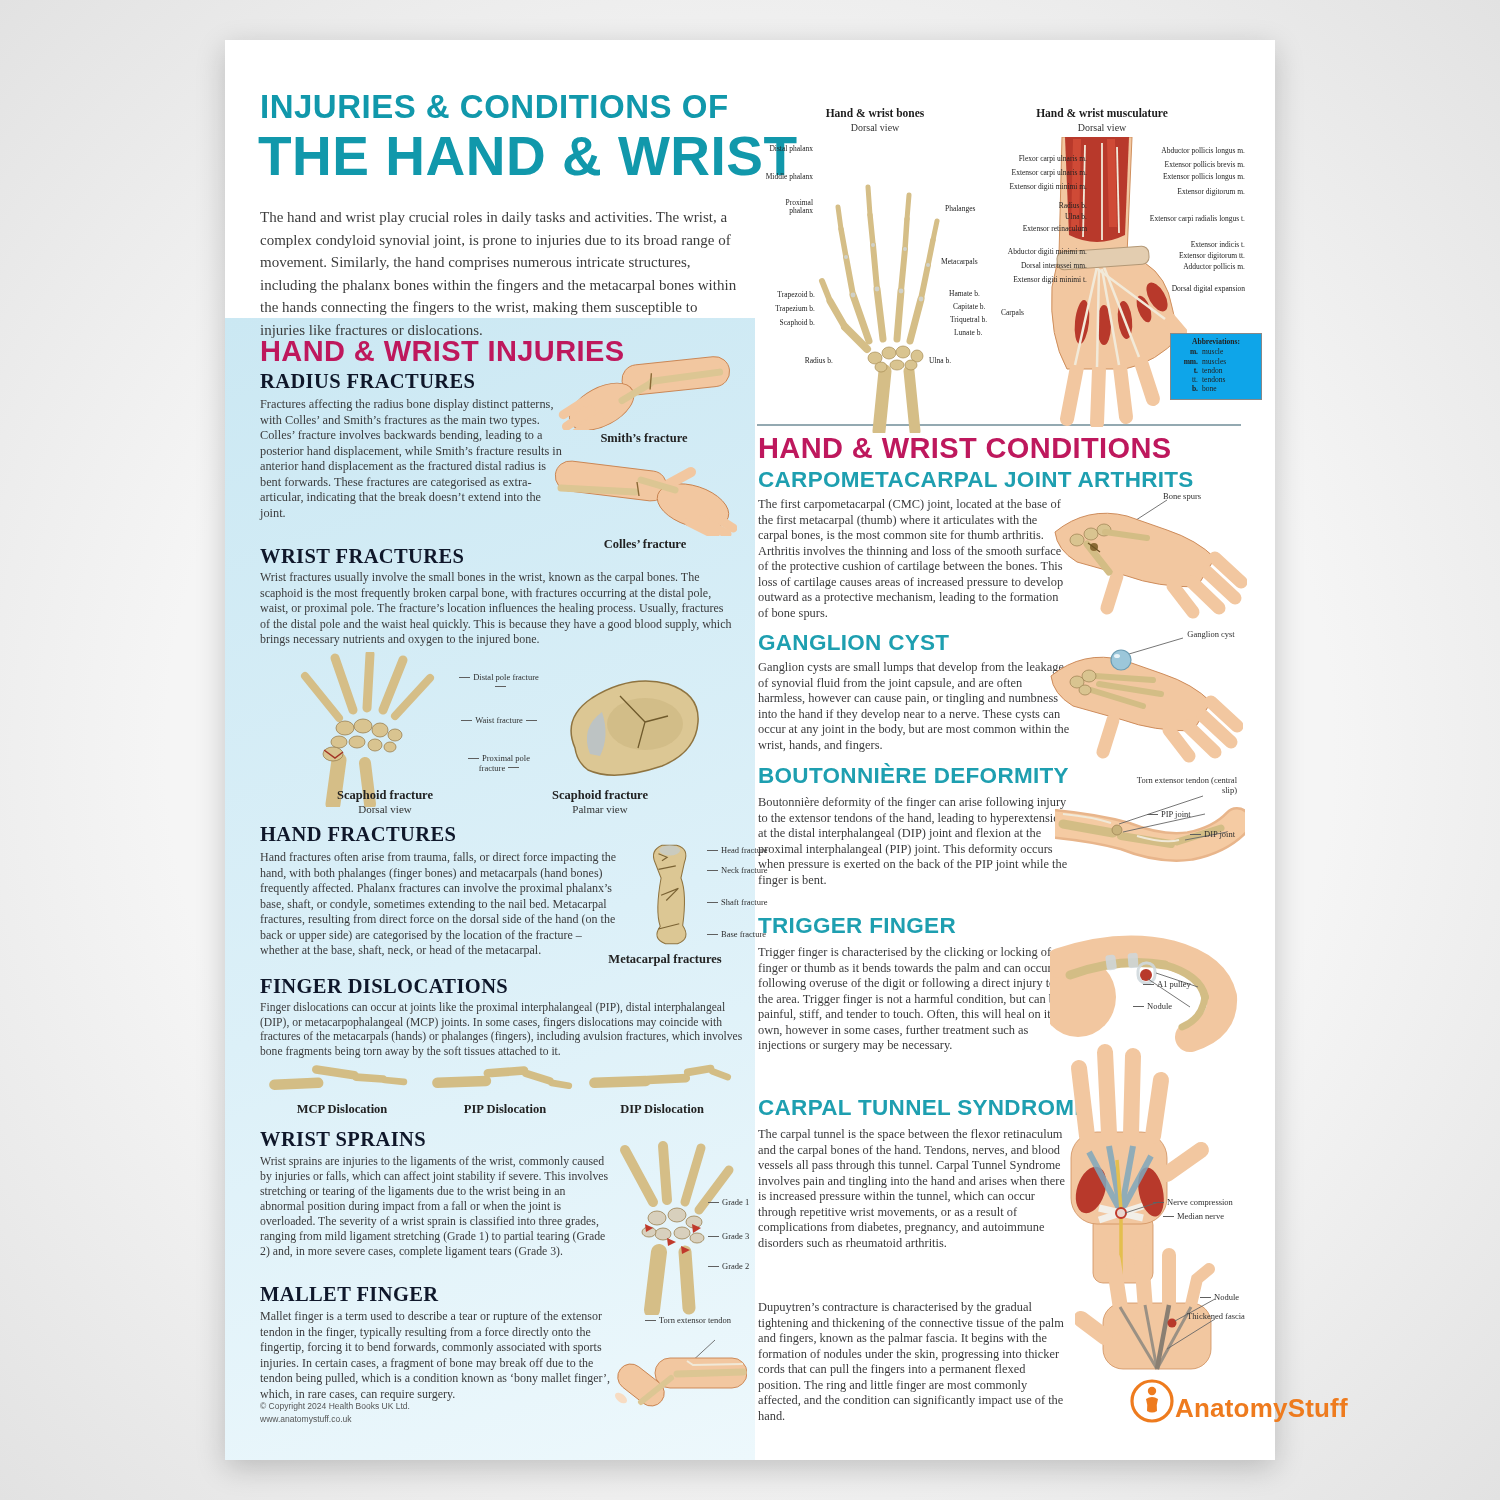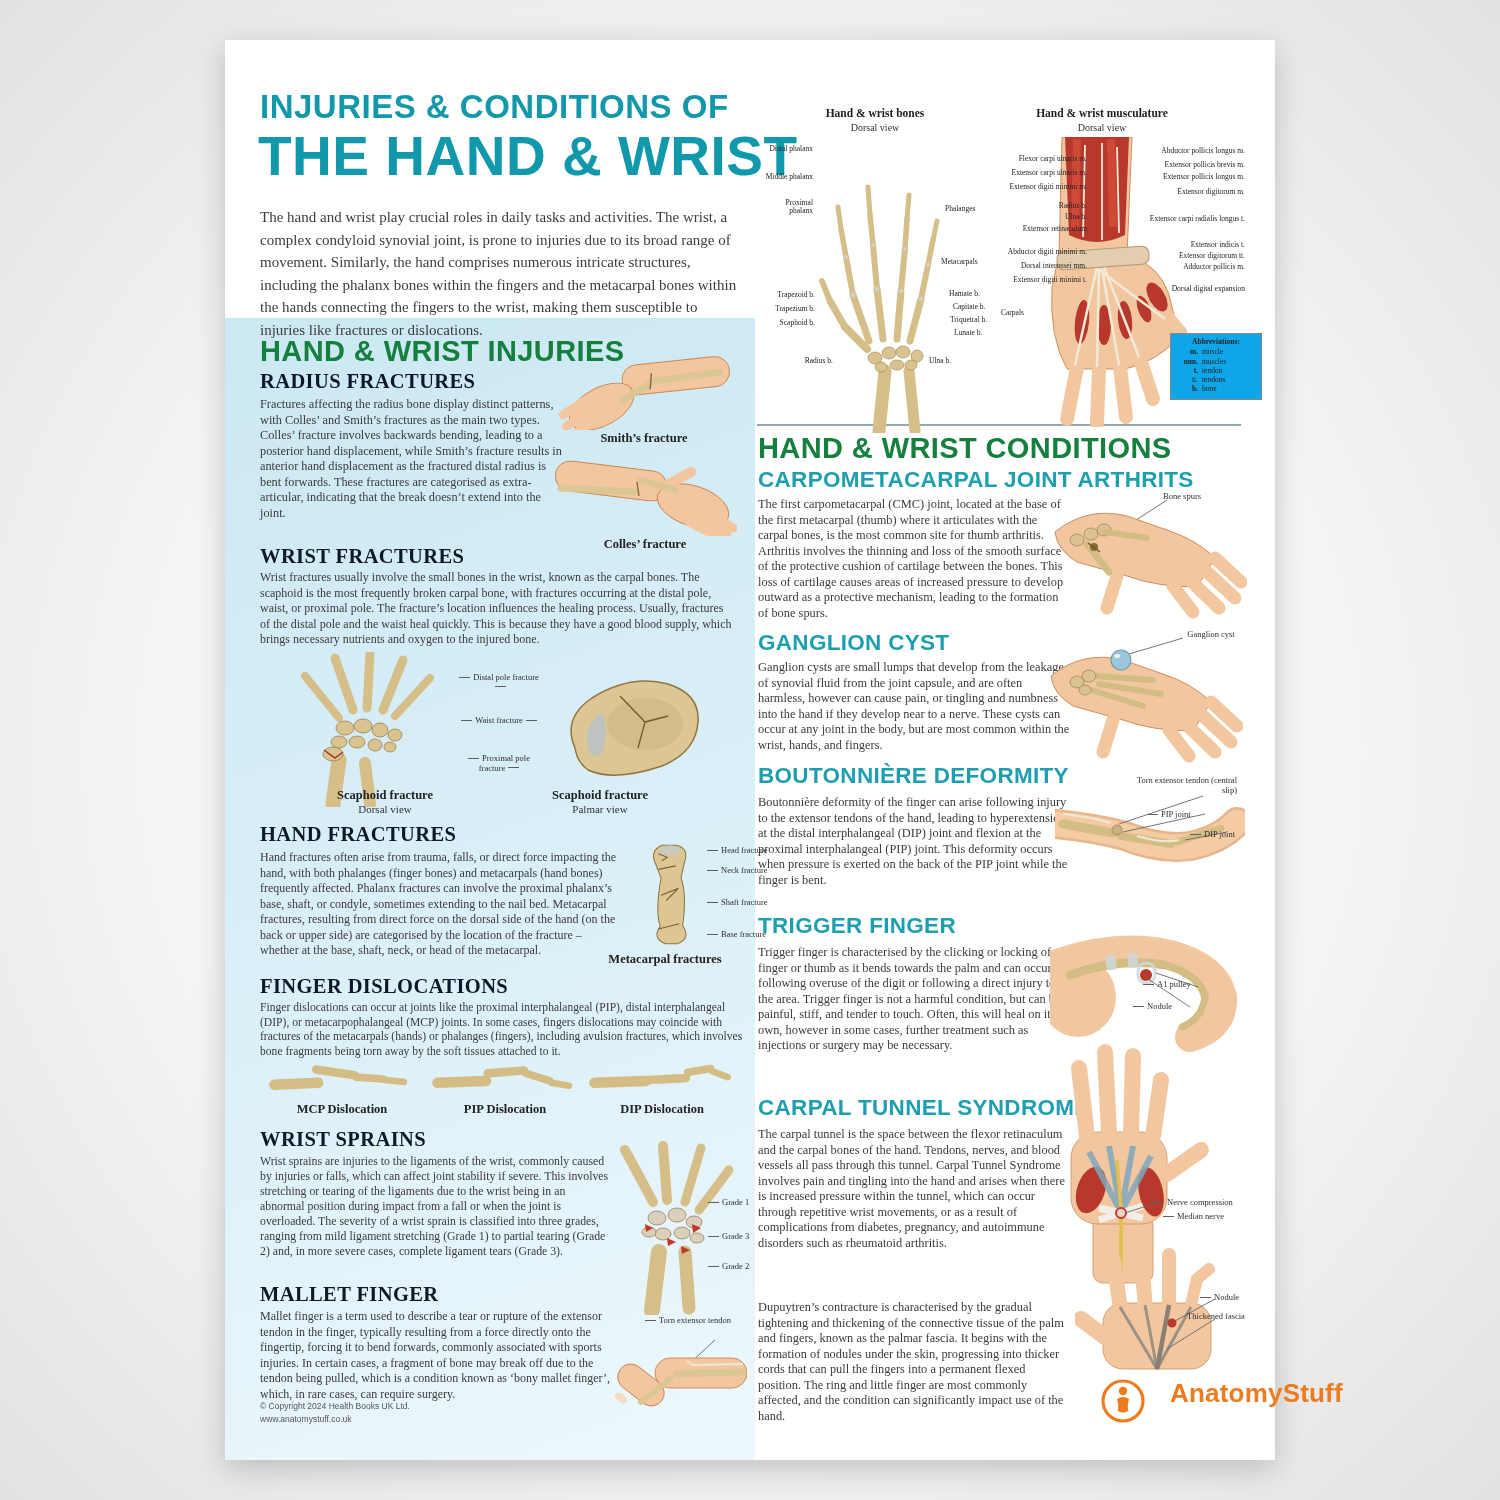--- a/index.html
+++ b/index.html
@@ -4,21 +4,21 @@
 <style>
   html,body{margin:0;padding:0;width:1500px;height:1500px;overflow:hidden;
     background:radial-gradient(ellipse at center,#f5f5f5 55%,#e2e2e2 100%);
     font-family:"Liberation Sans",sans-serif;}
   .poster{position:absolute;left:225px;top:40px;width:1050px;height:1420px;background:#fff;
     box-shadow:0 8px 28px rgba(0,0,0,.20);}
   .abs{position:absolute;}
   
   .title1{font-size:33px;font-weight:800;color:#1198ab;letter-spacing:.5px;}
   .title2{font-size:55px;font-weight:800;color:#1198ab;letter-spacing:.5px;}
-  .h-sec{font-size:29px;font-weight:800;color:#15803d;letter-spacing:.4px;}
+  .h-sec{font-size:29px;font-weight:800;color:#be185d;letter-spacing:.4px;}
   .h-sub{font-size:20.5px;font-weight:800;color:#0f172a;letter-spacing:.4px;font-family:Liberation Serif, serif;}
   .h-sub-r{font-size:22.5px;font-weight:800;color:#1e9fb0;letter-spacing:.3px;}
   
   .intro{font-family:"Liberation Serif",serif;font-size:15px;line-height:1.5;color:#3c3c3c;}
   .bt{font-family:"Liberation Serif",serif;font-size:12px;line-height:15.5px;color:#3b3b3c;}
   .cap{font-family:"Liberation Serif",serif;font-size:12.5px;font-weight:bold;color:#222;text-align:center;}
   .cap2{font-family:"Liberation Serif",serif;font-size:11px;color:#333;text-align:center;}
   .lbl{font-family:"Liberation Serif",serif;font-size:8.5px;color:#2f2f2f;line-height:1.15;}
   .t-lbl{font-family:"Liberation Serif",serif;font-size:7.5px;color:#222;line-height:1.1;}
   .fig-title{font-family:"Liberation Serif",serif;font-size:11.5px;font-weight:bold;color:#1d1d1d;text-align:center;}
@@ -521,21 +521,21 @@
     <path d="M82 124 L94 60" stroke="#8a7f72" stroke-width="4.5" fill="none"></path>
     <circle cx="97" cy="78" r="4.5" fill="#b8392b"></circle>
     <g stroke="#666" stroke-width="0.9" fill="none">
         <path d="M140 54 L100 76"></path>
         <path d="M140 74 L92 104"></path>
       </g>
   </svg>
   <span class="abs lbl dash" style="left:975px;top:1253px;white-space:nowrap;">Nodule</span>
   <span class="abs lbl ctr" style="left:962px;top:1272px;width:58px;">Thickened fascia</span>
 
-  <div class="abs" style="left:875px;top:1338px;display:flex;align-items:flex-start;gap:24px;">
+  <div class="abs" style="left:904px;top:1338px;display:flex;align-items:flex-end;gap:0;">
     <svg width="46" height="46" viewBox="0 0 46 46">
       <circle cx="23" cy="23" r="20" fill="none" stroke="#ee7b1e" stroke-width="3.2"></circle>
       <circle cx="23" cy="13" r="4.2" fill="#ee7b1e"></circle>
       <path d="M17 21 Q23 17 29 21 Q27 27 28 33 Q23 36 18 33 Q19 27 17 21 Z" fill="#ee7b1e"></path>
     </svg>
     <span class="logo-text">AnatomyStuff</span>
   </div>
 
 </div>
 

